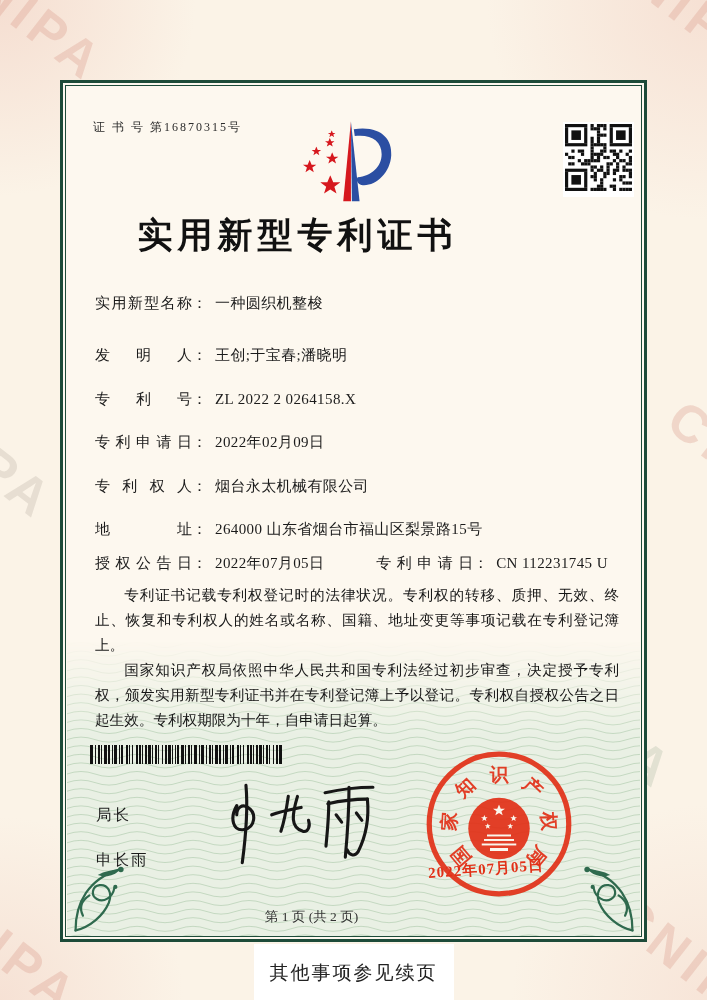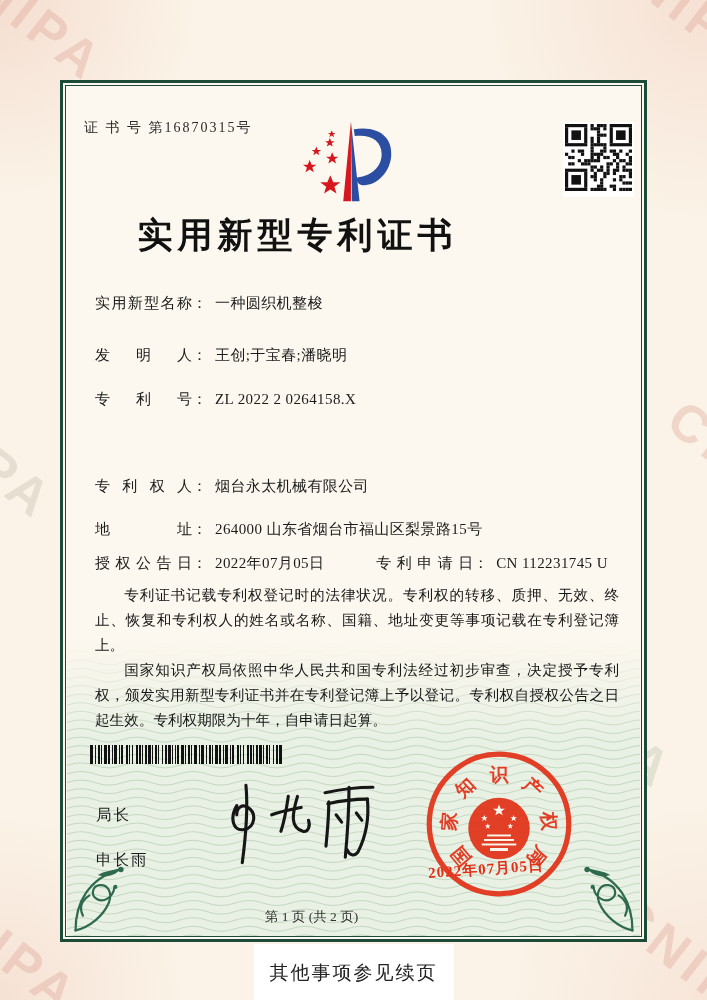--- a/index.html
+++ b/index.html
@@ -27,21 +27,21 @@
   }
   .frame::after{content:'';position:absolute;inset:2px;border:1.5px solid #1d4b39;}
   .guilloche{
     position:absolute;left:67px;top:640px;width:573px;height:296px;z-index:2;
     background:#e9f0e4;
     -webkit-mask-image:linear-gradient(180deg, transparent 0, #000 95px);
     mask-image:linear-gradient(180deg, transparent 0, #000 95px);
   }
   .guilloche svg{display:block;}
   .orn{position:absolute;z-index:3;}
-  .certno{position:absolute;left:84px;top:119px;font-size:14px;letter-spacing:2px;color:#2b2b2b;z-index:5;}
+  .certno{position:absolute;left:93px;top:119px;font-size:12px;letter-spacing:2px;color:#2b2b2b;z-index:5;}
   .logo{position:absolute;left:296px;top:112px;z-index:5;}
   .qr{position:absolute;left:563px;top:122px;z-index:5;background:#fff;padding:2px;}
   .title{
     position:absolute;left:0;top:212px;width:595px;text-align:center;z-index:5;
     font-size:35px;font-weight:bold;letter-spacing:5px;color:#111;
   }
   .frow{position:absolute;left:95px;font-size:15px;color:#1b1b1b;white-space:nowrap;z-index:5;}
   .flabel{display:inline-block;width:97px;text-align:justify;text-align-last:justify;}
   .fcolon{margin-right:8px;}
   .fvalue{letter-spacing:.4px;}
@@ -311,20 +311,23 @@
 
   <div class="frow" style="top:294px">
     <span class="flabel">实用新型名称</span><span class="fcolon">：</span><span class="fvalue">一种圆织机整梭</span>
   </div>
   <div class="frow" style="top:346px">
     <span class="flabel">发明人</span><span class="fcolon">：</span><span class="fvalue">王创;于宝春;潘晓明</span>
   </div>
   <div class="frow" style="top:390px">
     <span class="flabel">专利号</span><span class="fcolon">：</span><span class="fvalue">ZL 2022 2 0264158.X</span>
   </div>
+  <div class="frow" style="top:433px">
+    <span class="flabel">专利申请日</span><span class="fcolon">：</span><span class="fvalue">2022年02月09日</span>
+  </div>
   <div class="frow" style="top:477px">
     <span class="flabel">专利权人</span><span class="fcolon">：</span><span class="fvalue">烟台永太机械有限公司</span>
   </div>
   <div class="frow" style="top:520px">
     <span class="flabel">地址</span><span class="fcolon">：</span><span class="fvalue">264000 山东省烟台市福山区梨景路15号</span>
   </div>
   <div class="frow" style="top:554px">
     <span class="flabel">授权公告日</span><span class="fcolon">：</span><span class="fvalue">2022年07月05日</span>
     <span class="flabel second">专利申请日</span><span class="fcolon">：</span><span class="fvalue">CN 112231745 U</span>
   </div>

